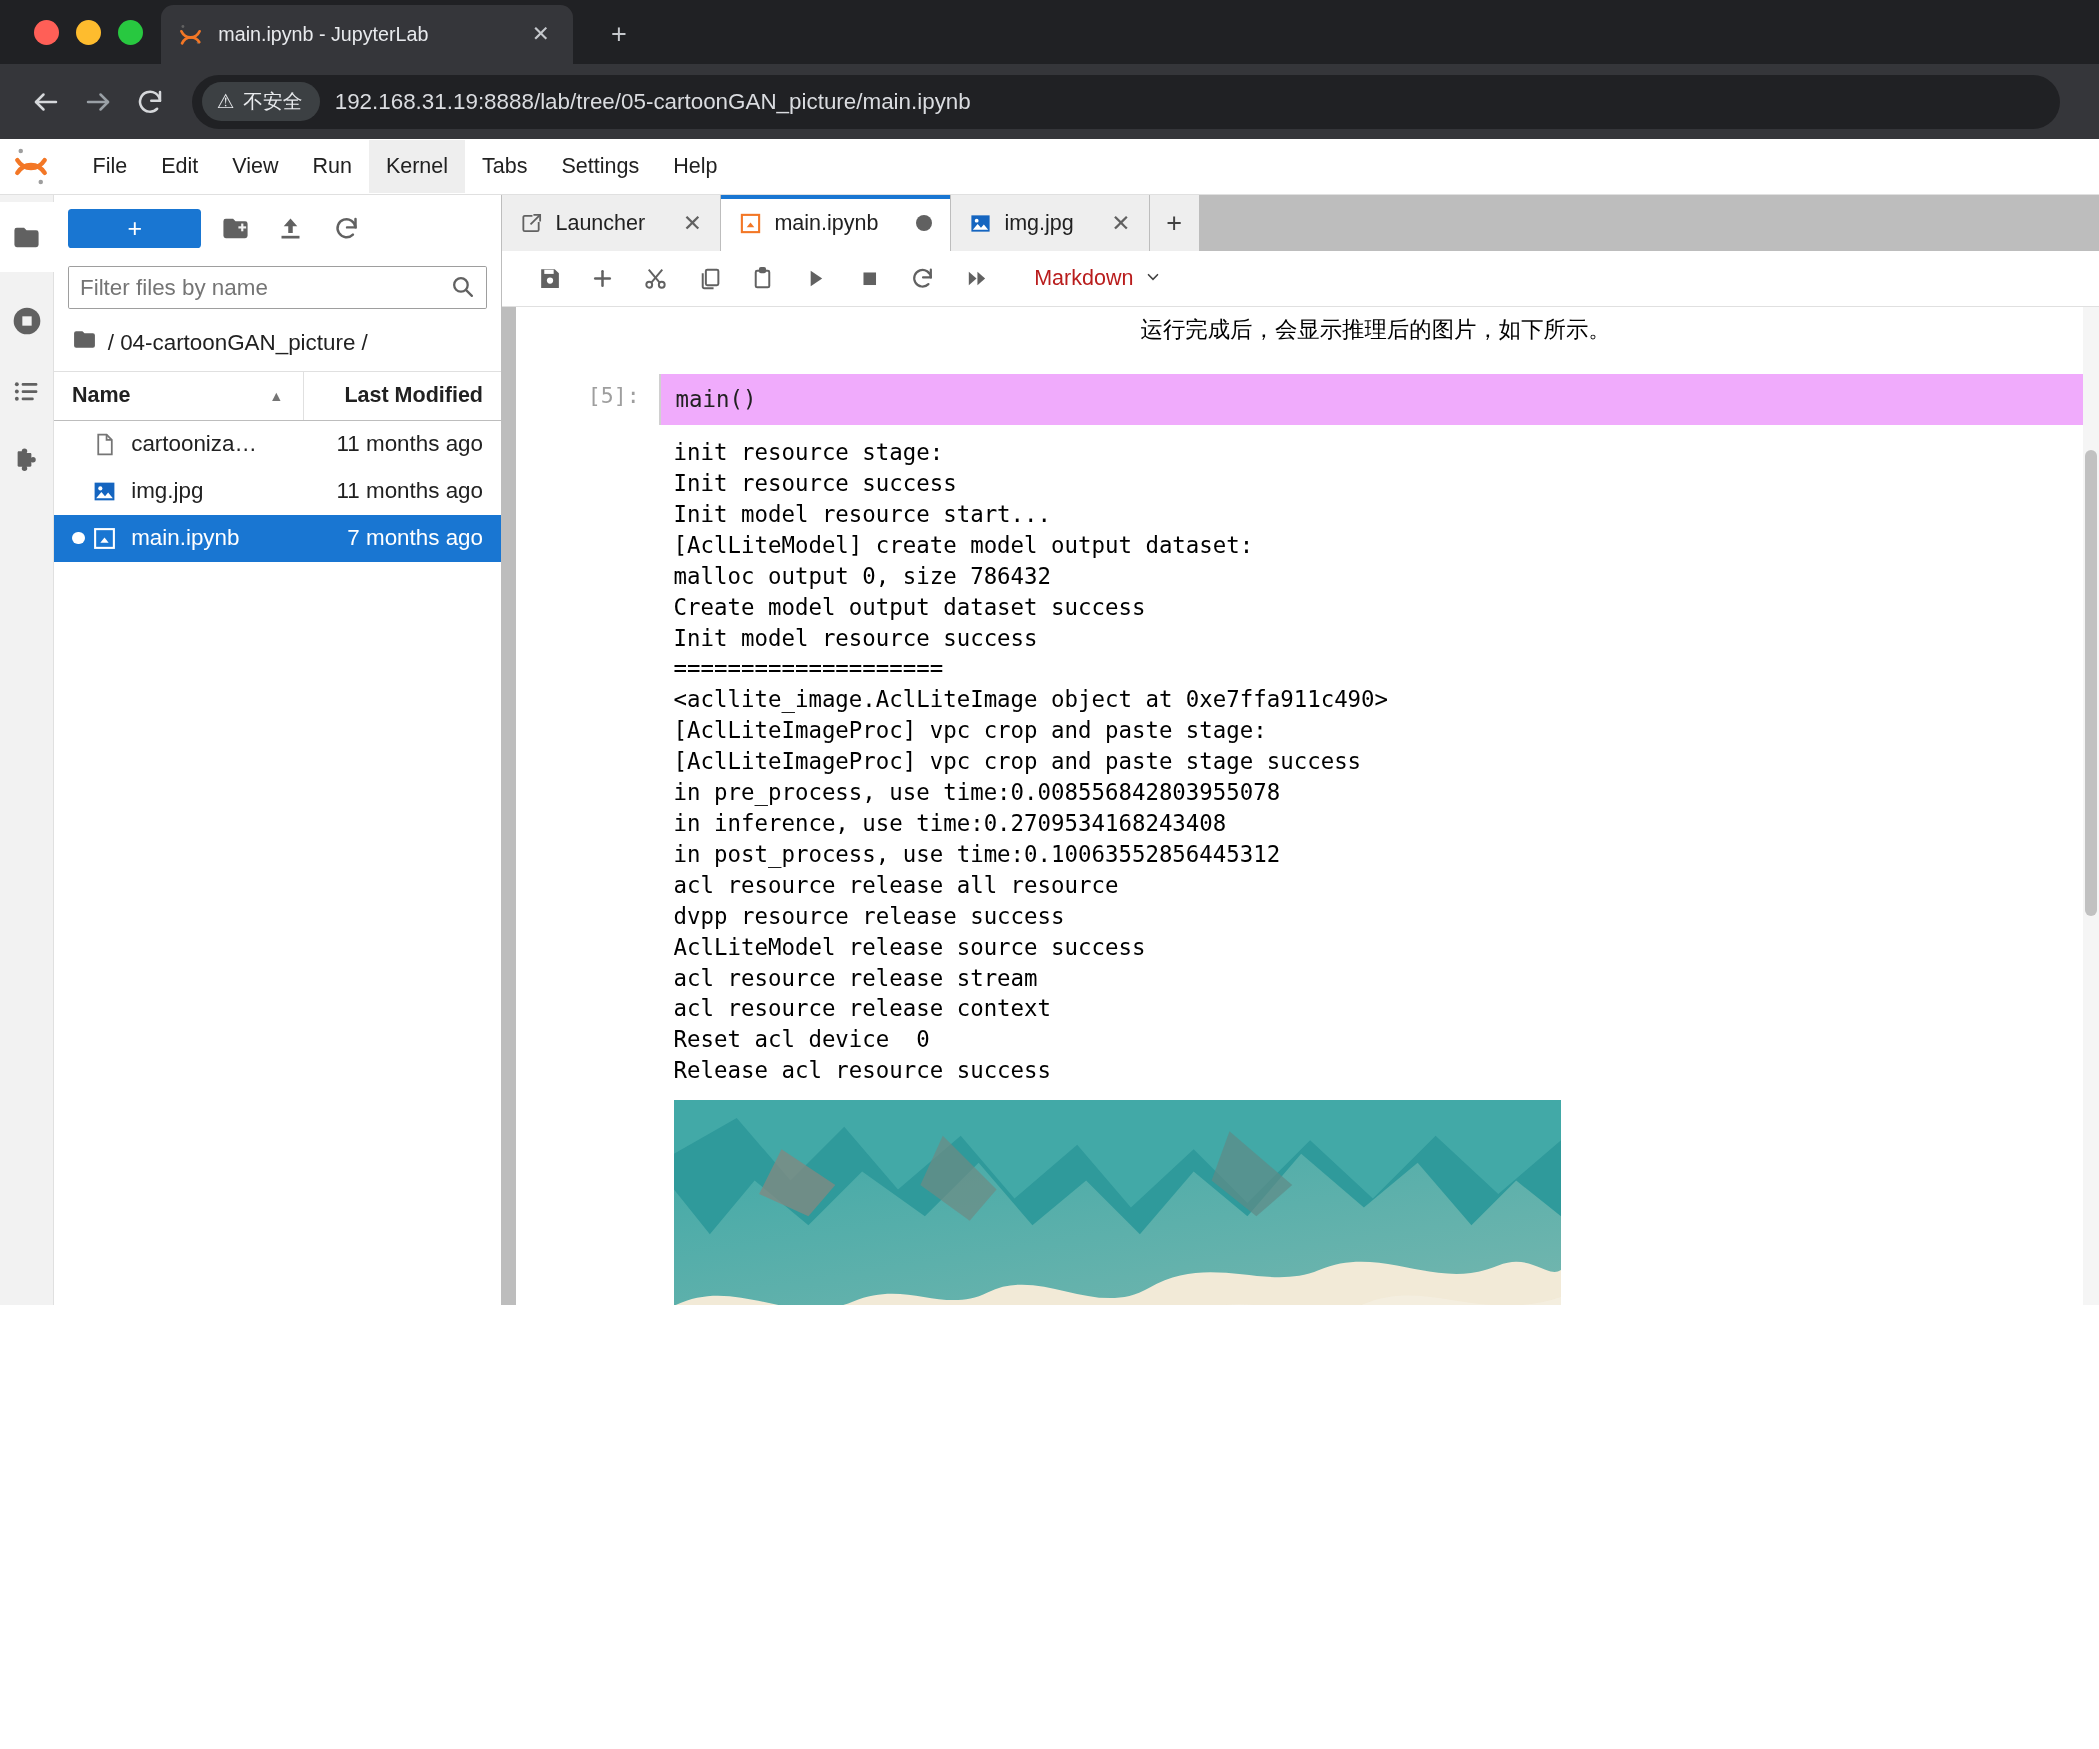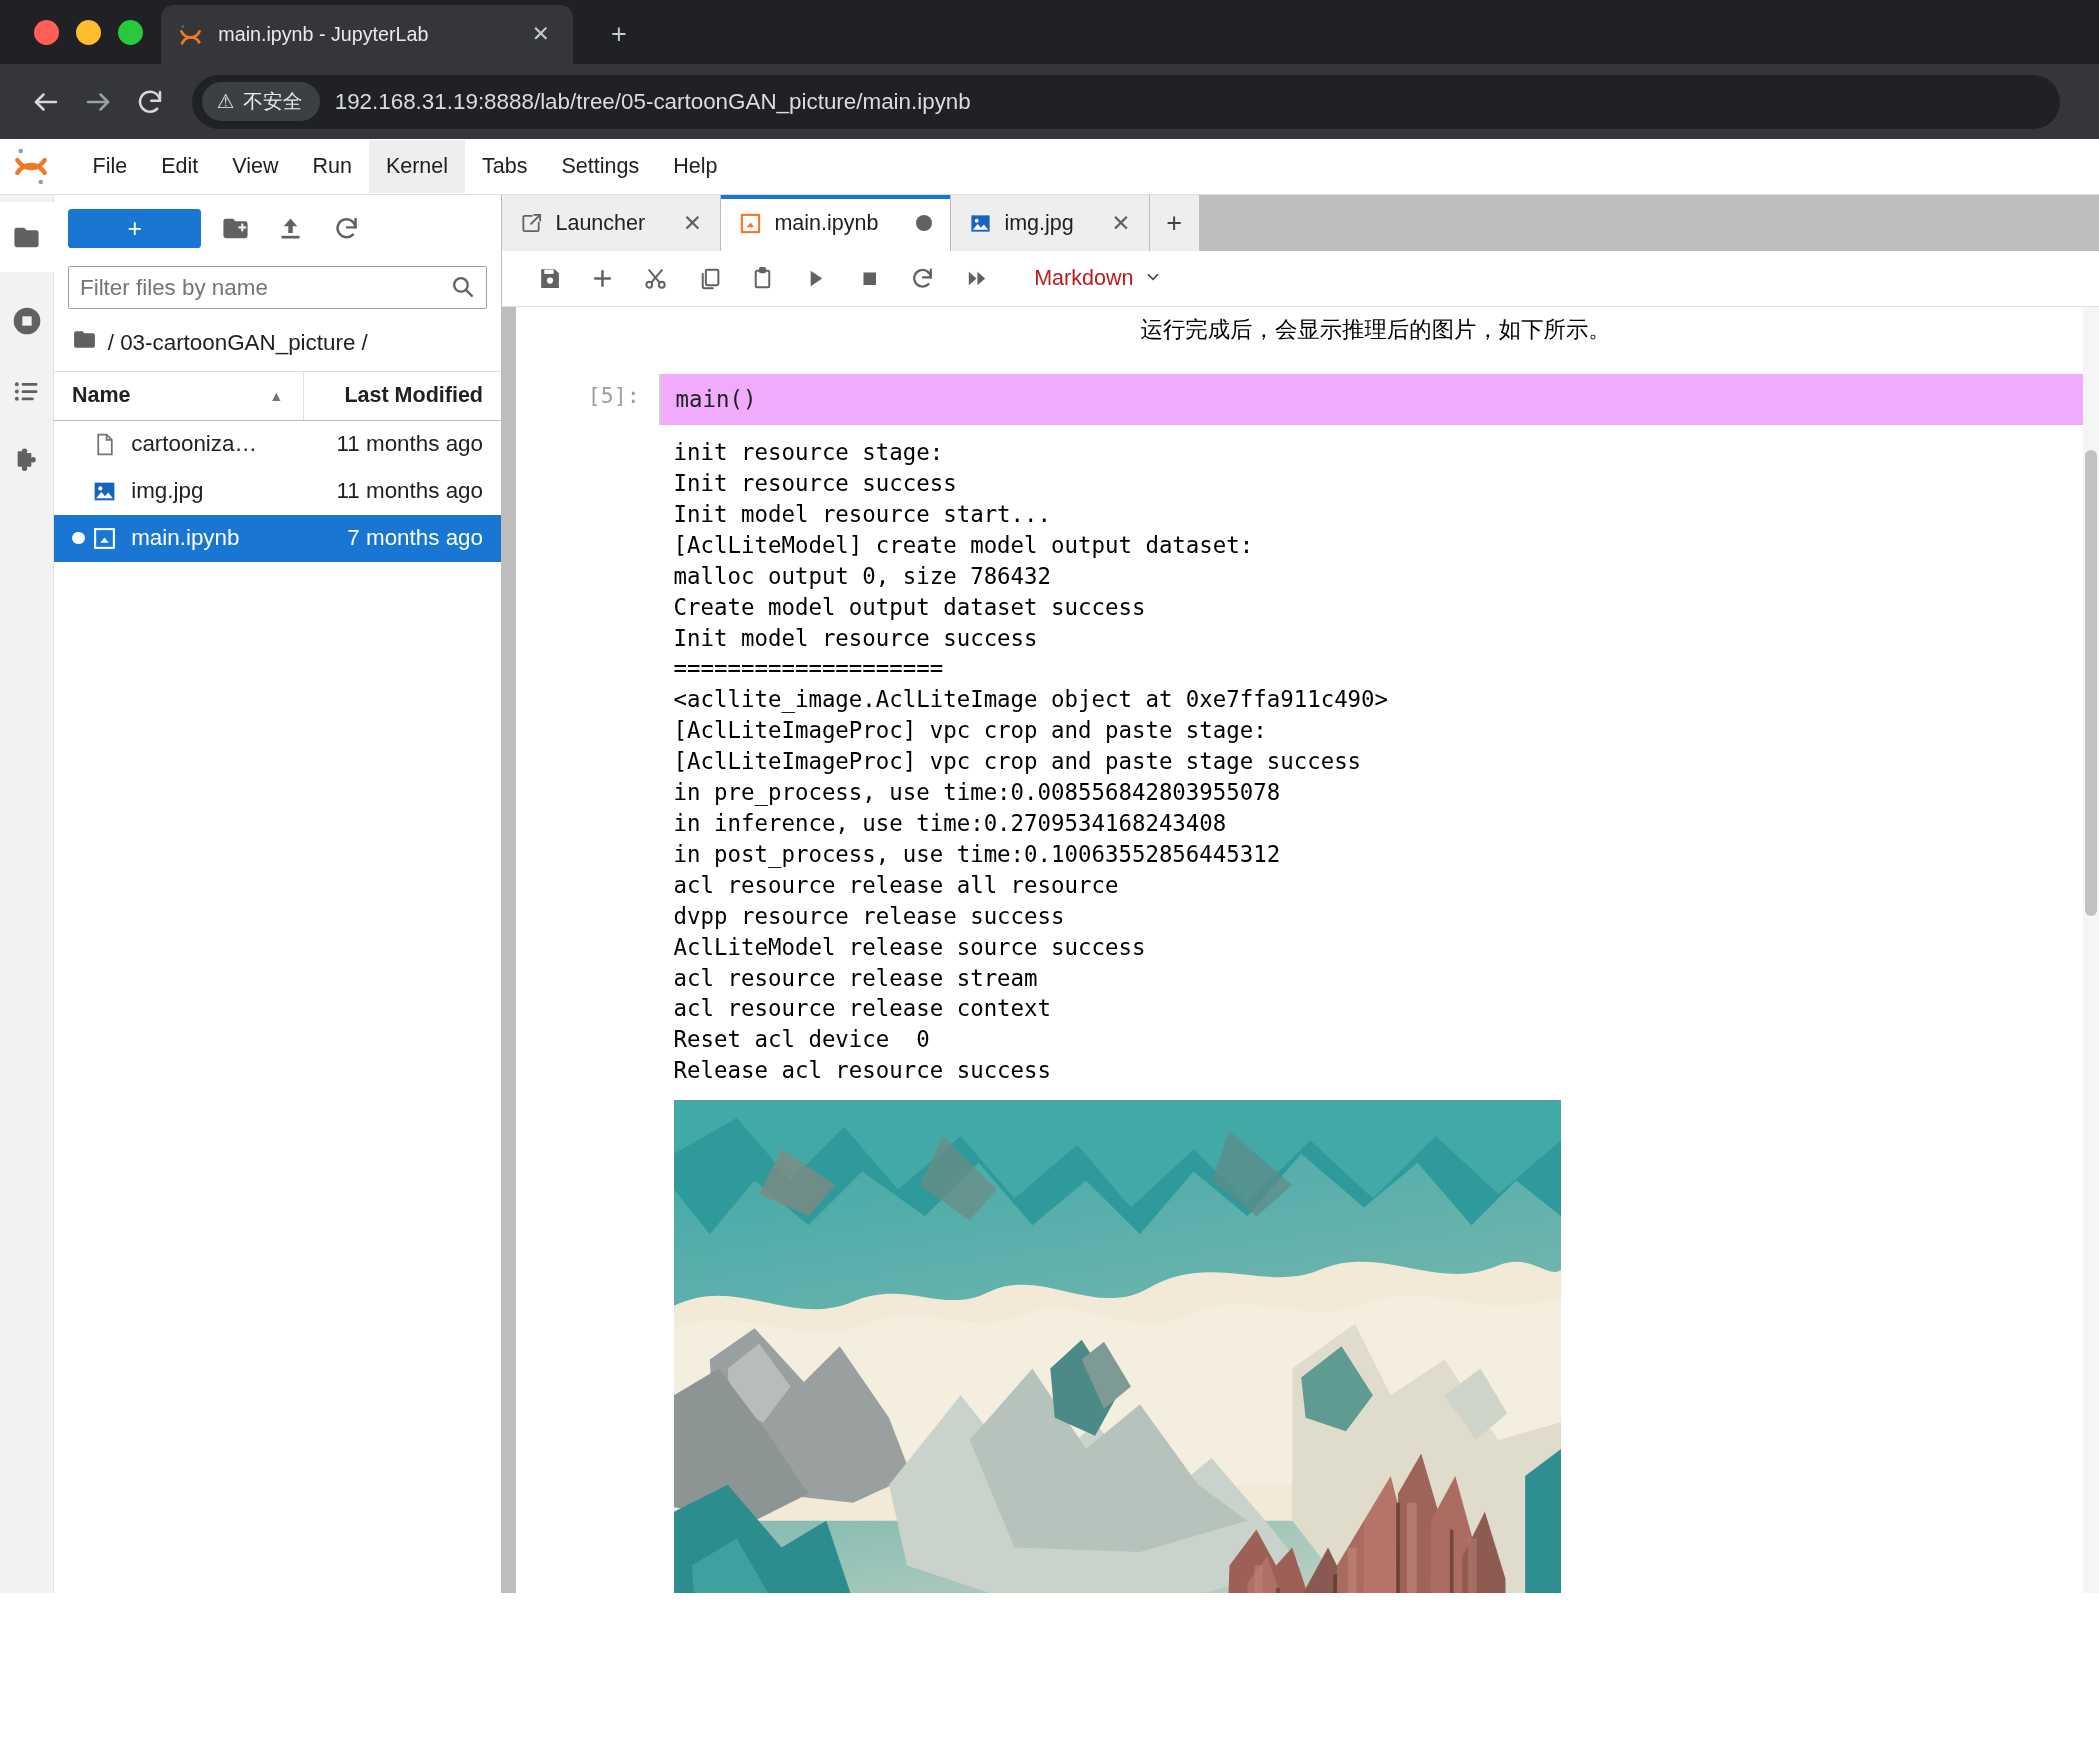--- a/index.html
+++ b/index.html
@@ -85,21 +85,21 @@
     font-family: "DejaVu Sans", sans-serif;
   }
   .url-text {
     color: #dadce0; font-size: 22.4px;
     white-space: nowrap; overflow: hidden; text-overflow: ellipsis;
   }
 
   
   .jp-root {
     width: 2099px;
-    height: 1454px;
+    height: 1166px;
     display: flex; flex-direction: column;
     background: #ffffff;
   }
 
   .jp-menubar {
     height: 56px; flex: 0 0 56px;
     background: #ffffff;
     border-bottom: 0.9px solid #e0e0e0;
     display: flex; align-items: center;
     padding-left: 12.5px;
@@ -509,21 +509,21 @@
           </svg>
         </span>
       </div>
 
       <div class="fb-breadcrumb">
         <span class="crumb-folder">
           <svg width="25" height="25" viewBox="0 0 24 24" fill="currentColor">
             <path d="M10 4H4a2 2 0 0 0-2 2v12a2 2 0 0 0 2 2h16a2 2 0 0 0 2-2V8a2 2 0 0 0-2-2h-8l-2-2z"></path>
           </svg>
         </span>
-        <span>/ 03-cartoonGAN_picture /</span>
+        <span>/ 04-cartoonGAN_picture /</span>
       </div>
 
       <div class="fb-header">
         <div class="fb-col-name">
           <span>Name</span>
           <span class="fb-sort-arrow">▲</span>
         </div>
         <div class="fb-col-mod">
           <span>Last Modified</span>
         </div>

